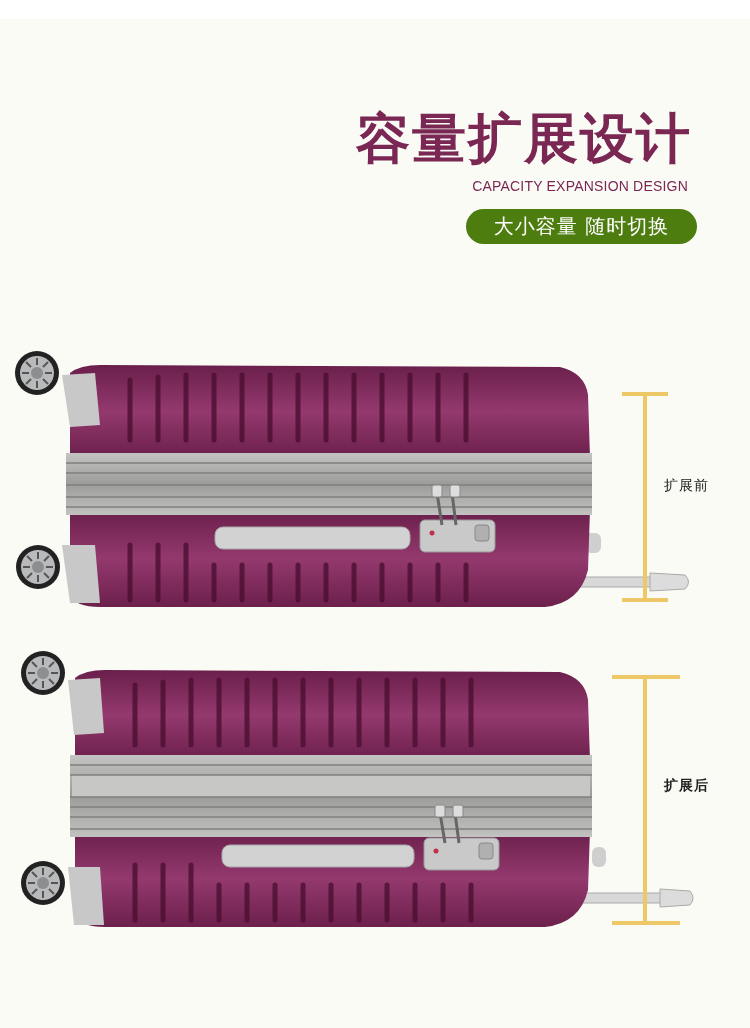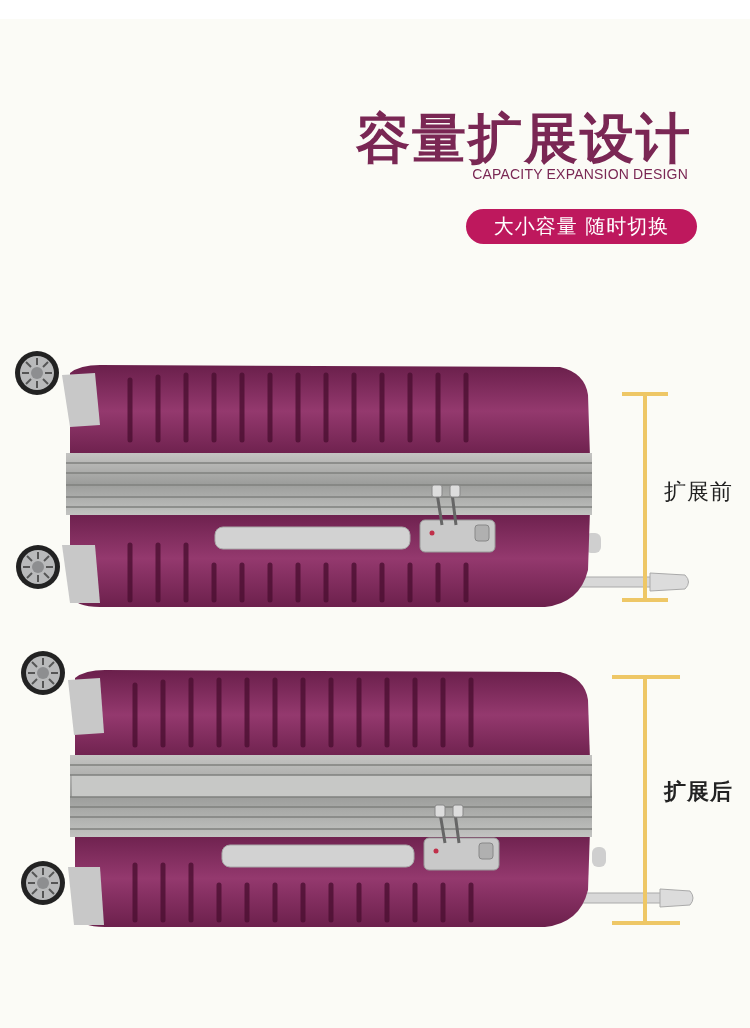--- a/index.html
+++ b/index.html
@@ -1,34 +1,34 @@
 <!DOCTYPE html>
 <html><head>
 <meta charset="utf-8">
 <style>
   * { box-sizing: border-box; margin: 0; padding: 0; }
   html, body { width: 750px; height: 1028px; overflow: hidden; }
   body { background: #fbfbf6; position: relative; font-family: "DejaVu Sans", sans-serif; }
   .top-strip { position: absolute; left: 0; top: 0; width: 750px; height: 19px; background: #ffffff; }
 
   .title { position: absolute; right: 58px; top: 108px; font-size: 54px; font-weight: bold; color: #7a2754; letter-spacing: 2px; line-height: 62px; white-space: nowrap; }
-  .subtitle { position: absolute; right: 62px; top: 166px; font-family: "Liberation Sans", sans-serif; font-size: 14px; color: #7a2754; letter-spacing: 0.2px; white-space: nowrap; }
-  .pill { position: absolute; left: 466px; top: 209px; width: 231px; height: 35px; border-radius: 18px; background: #be185d; color: #ffffff; font-size: 20px; line-height: 35px; text-align: center; letter-spacing: 1px; white-space: nowrap; }
+  .subtitle { position: absolute; right: 62px; top: 178px; font-family: "Liberation Sans", sans-serif; font-size: 14px; color: #7a2754; letter-spacing: 0.2px; white-space: nowrap; }
+  .pill { position: absolute; left: 466px; top: 209px; width: 231px; height: 35px; border-radius: 18px; background: #4d7c0f; color: #ffffff; font-size: 20px; line-height: 35px; text-align: center; letter-spacing: 1px; white-space: nowrap; }
 
   
   .suitcase { position: absolute; left: 0; width: 700px; }
   .s1 { top: 345px; height: 270px; }
   .s2 { top: 645px; height: 290px; }
   .suitcase svg { width: 100%; height: 100%; display: block; }
 
   
   .measure { position: absolute; }
   .m-cap { position: absolute; left: 0; width: 46px; height: 4px; background: #eec766; }
   .m-line { position: absolute; left: 21px; width: 4px; background: #eec766; }
-  .m-label { position: absolute; font-size: 22px; color: #222222; white-space: nowrap; letter-spacing: 1px; }
+  .m-label { position: absolute; font-size: 14px; color: #222222; white-space: nowrap; letter-spacing: 1px; }
 </style>
 </head>
 <body>
 
 <div class="top-strip"></div>
 
 <div class="title">容量扩展设计</div>
 <div class="subtitle">CAPACITY EXPANSION DESIGN</div>
 <div class="pill">大小容量 随时切换</div>
 

